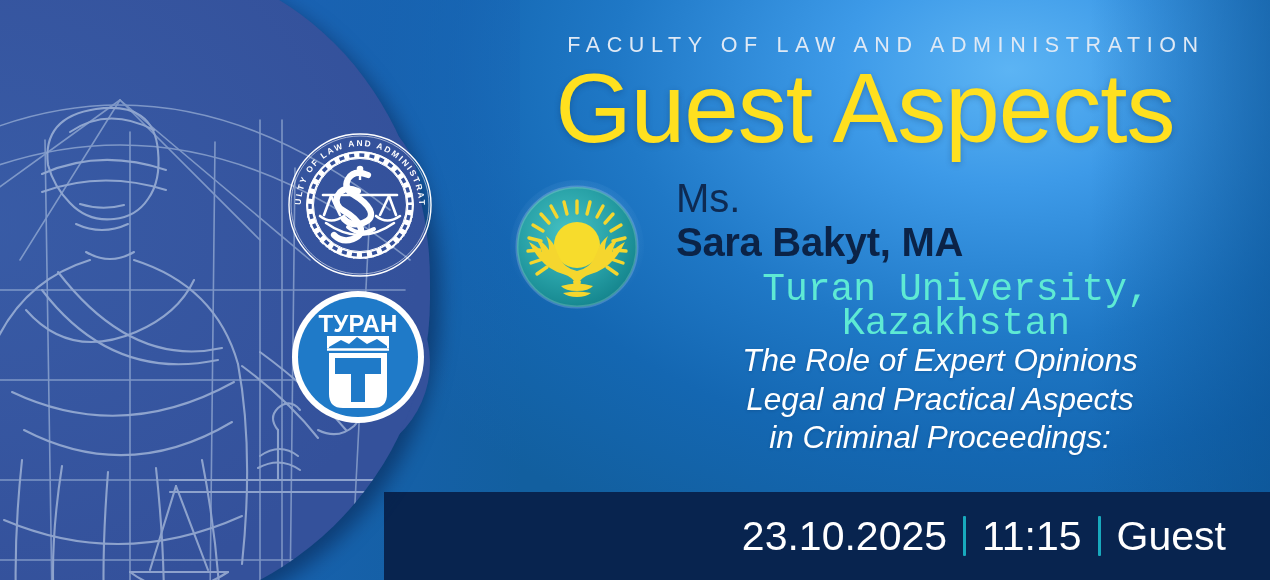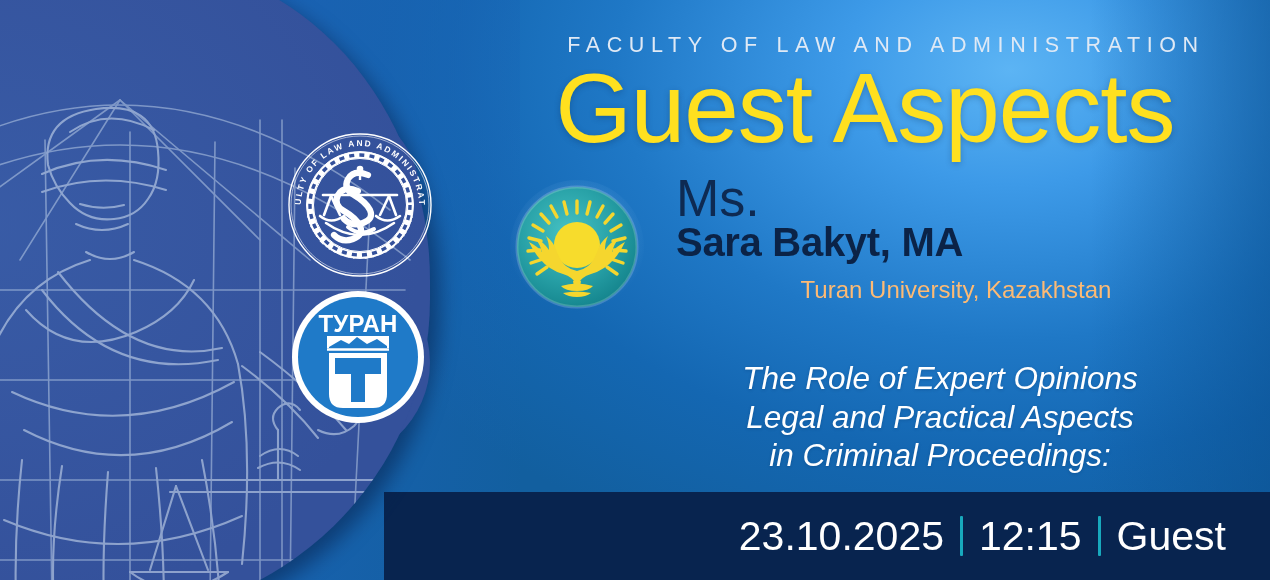--- a/index.html
+++ b/index.html
@@ -101,34 +101,35 @@
   .flag-halo{
     position:absolute;left:510px;top:180px;width:134px;height:134px;
     border-radius:50%;
     background:radial-gradient(circle at 50% 45%, rgba(160,210,250,.45), rgba(160,210,250,0) 70%);
   }
 
   .speaker{
     position:absolute;left:676px;top:178px;width:520px;
   }
   .speaker .pre{
-    color:#0e2a52;font-size:52px;line-height:40px;font-weight:400;
+    color:#0e2a52;font-size:40px;line-height:40px;font-weight:400;
   }
   .speaker .name{
     color:#0b2347;font-size:40px;line-height:52px;font-weight:700;
     letter-spacing:-.3px;margin-top:-2px;
   }
   .affil{
     position:absolute;left:676px;top:273px;width:560px;
-    color:#fdba74;font-size:24px;line-height:34px;font-weight:400;
+    color:#5eead4;font-size:38px;line-height:34px;font-weight:400;
     text-align:center;
+    font-family:Liberation Mono, monospace;
   }
 
   .topic{
-    position:absolute;left:700px;top:359px;width:480px;
+    position:absolute;left:700px;top:341px;width:480px;
     text-align:center;
     color:#ffffff;
     font-style:italic;font-weight:400;
     font-size:31.5px;line-height:38.5px;
     text-shadow:0 1px 3px rgba(5,45,90,.25);
   }
 
   .meta{
     position:absolute;left:384px;top:492px;width:886px;height:88px;
     display:flex;align-items:center;justify-content:flex-end;
@@ -384,18 +385,18 @@
 
   <div class="topic">
     <div>The Role of Expert Opinions</div>
     <div>Legal and Practical Aspects</div>
     <div>in Criminal Proceedings:</div>
   </div>
 
   <div class="meta">
     <div class="item">23.10.2025</div>
     <div class="sep"></div>
-    <div class="item">12:15</div>
+    <div class="item">11:15</div>
     <div class="sep"></div>
     <div class="item">Guest</div>
   </div>
 
 </div>
 
 </body></html>

